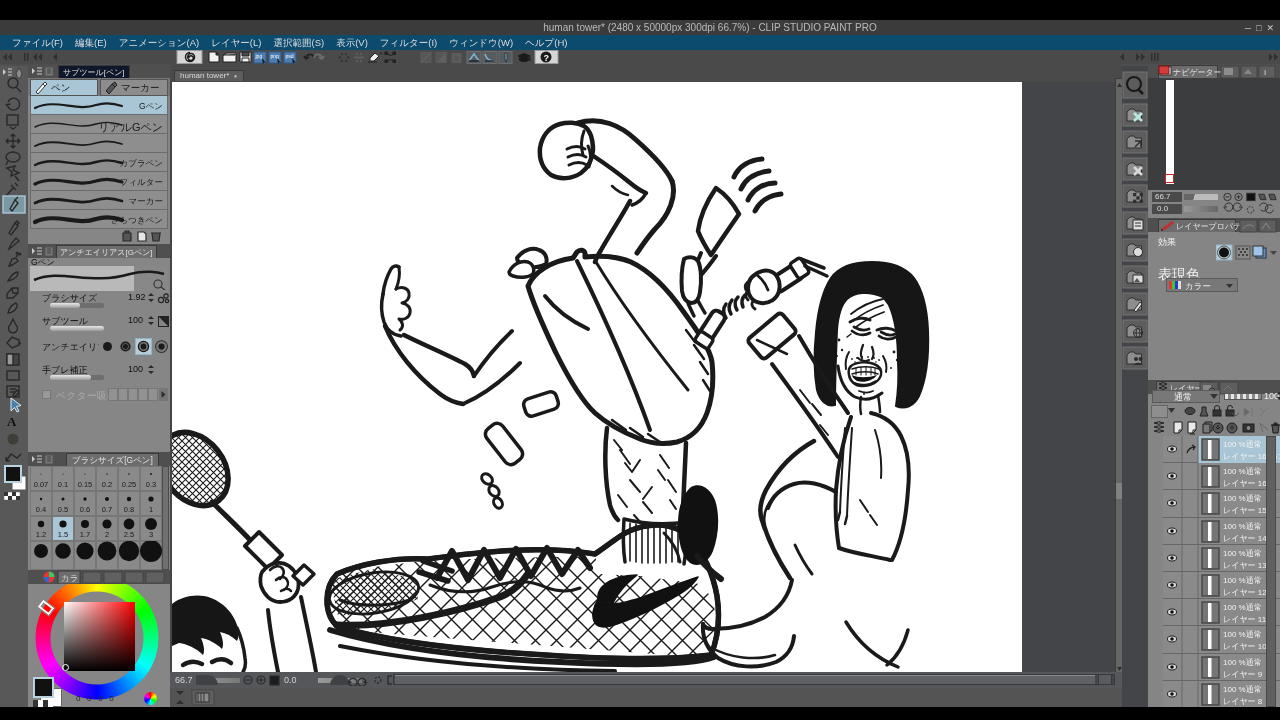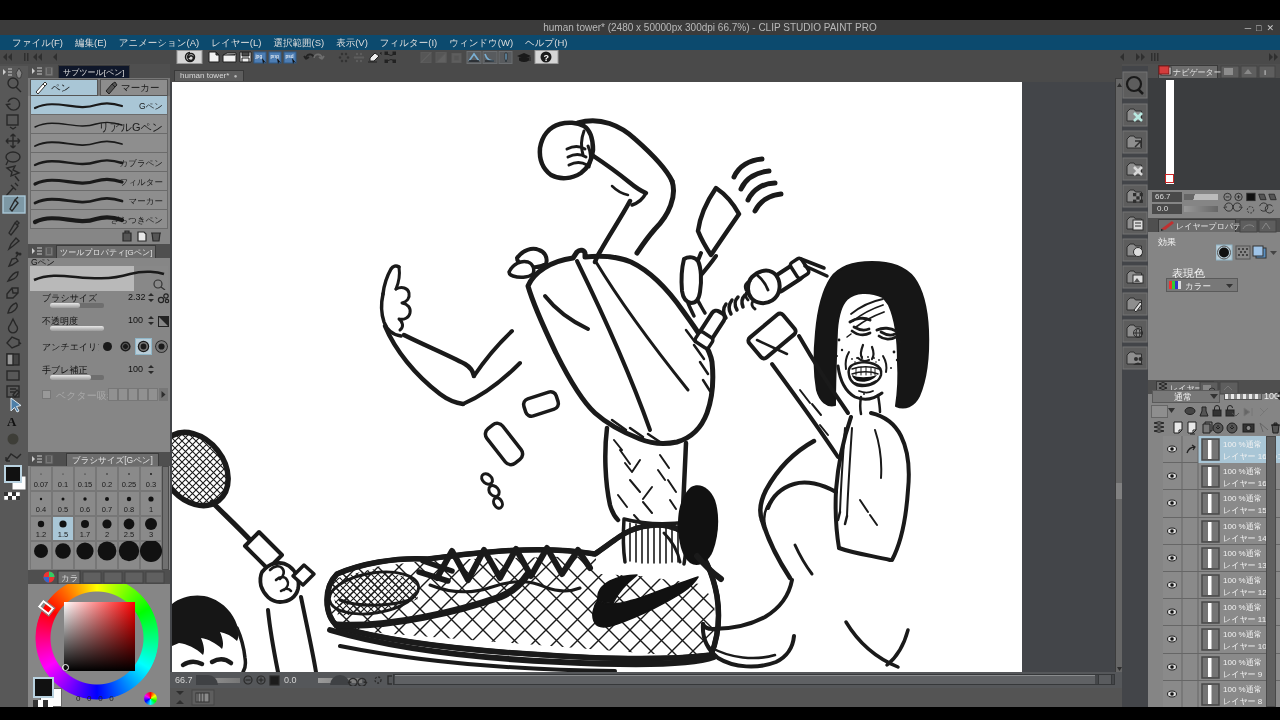--- a/index.html
+++ b/index.html
@@ -258,43 +258,43 @@
       </g>
     </svg>
 
  <div class="abs" style="left:0;top:180px;width:142px;height:14px;background:#4f4f4f"></div>
  <svg class="abs" style="left:2px;top:181px" width="28" height="12" viewBox="0 0 28 12">
       <path d="M2 3 l3 3 l-3 3 z" fill="#ccc"></path>
       <path d="M7 3 h5 M7 6 h5 M7 9 h5" stroke="#ccc" stroke-width="1"></path>
       <rect x="15" y="2" width="8" height="9" fill="#777" stroke="#555"></rect>
       <path d="M17 4 h4 M17 6 h4 M17 8 h4" stroke="#333" stroke-width="0.8"></path>
     </svg>
- <div class="abs" style="left:28px;top:181px;height:13px;background:#6d6d6d;border:1px solid #3a3a3a;border-bottom:none;color:#e0e0e0;font-size:8px;padding:1px 3px">ツールプロパティ[Gペン]</div>
+ <div class="abs" style="left:28px;top:181px;height:13px;background:#6d6d6d;border:1px solid #3a3a3a;border-bottom:none;color:#e0e0e0;font-size:8px;padding:1px 3px">アンチエイリアス[Gペン]</div>
  <div class="abs" style="left:2px;top:202px;width:138px;height:25px;background:#888"></div>
  <div class="abs" style="left:2px;top:202px;width:104px;height:25px;background:#b9b9b9"></div>
  <div class="abs" style="left:3px;top:193px;color:#111;font-size:8.5px">Gペン</div>
  <svg class="abs" style="left:2px;top:200px" width="138" height="26" viewBox="0 0 138 26">
       <path d="M4 16 C30 4 60 22 100 10 C115 6 128 8 134 10" stroke="#1a1a1a" stroke-width="2.5" fill="none"></path>
       <circle cx="128" cy="20" r="4" fill="none" stroke="#333" stroke-width="1.2"></circle>
       <line x1="131" y1="23" x2="135" y2="26" stroke="#333" stroke-width="1.2"></line>
     </svg>
  <div id="props" class="abs" style="left:0;top:228px;width:142px;height:180px">
       <div class="abs" style="left:14px;top:0px;font-size:9px;color:#111">ブラシサイズ</div>
-      <div class="abs" style="left:100px;top:0px;font-size:9px;color:#111">2.32</div>
+      <div class="abs" style="left:100px;top:0px;font-size:9px;color:#111">1.92</div>
       <svg class="abs" style="left:119px;top:0px" width="8" height="11" viewBox="0 0 8 11">
         <path d="M1 4 l3 -3 l3 3 z M1 7 l3 3 l3 -3 z" fill="#2a2a2a"></path>
       </svg>
       <svg class="abs" style="left:129px;top:0px" width="13" height="12" viewBox="0 0 13 12">
         <circle cx="4" cy="8" r="2.6" fill="none" stroke="#222" stroke-width="1.2"></circle>
         <circle cx="9" cy="4" r="2.2" fill="none" stroke="#222" stroke-width="1.2"></circle>
         <circle cx="10" cy="9" r="1.7" fill="none" stroke="#222" stroke-width="1.2"></circle>
       </svg>
       <div class="abs" style="left:22px;top:11px;width:54px;height:5px;background:#6e6e6e;border-radius:2px"></div>
       <div class="abs" style="left:22px;top:11px;width:29.700000000000003px;height:5px;background:linear-gradient(to bottom,#e8e8e8,#9a9a9a);border-radius:2px"></div>
-      <div class="abs" style="left:14px;top:23px;font-size:9px;color:#111">不透明度</div>
+      <div class="abs" style="left:14px;top:23px;font-size:9px;color:#111">サブツール</div>
       <div class="abs" style="left:100px;top:23px;font-size:9px;color:#111">100</div>
       <svg class="abs" style="left:119px;top:23px" width="8" height="11" viewBox="0 0 8 11">
         <path d="M1 4 l3 -3 l3 3 z M1 7 l3 3 l3 -3 z" fill="#2a2a2a"></path>
       </svg>
       <svg class="abs" style="left:130px;top:24px" width="12" height="11" viewBox="0 0 12 11">
         <rect x="0.5" y="0.5" width="10" height="10" fill="none" stroke="#222"></rect>
         <path d="M0.5 0.5 h10 v10 z" fill="#222"></path>
       </svg>
       <div class="abs" style="left:22px;top:34px;width:54px;height:5px;background:#6e6e6e;border-radius:2px"></div>
       <div class="abs" style="left:22px;top:34px;width:54px;height:5px;background:linear-gradient(to bottom,#e8e8e8,#9a9a9a);border-radius:2px"></div>
@@ -880,21 +880,21 @@
         <circle cx="25" cy="8" r="1.1"></circle>
         <circle cx="29" cy="8" r="1.1"></circle>
         <circle cx="23" cy="11" r="1.1"></circle>
         <circle cx="27" cy="11" r="1.1"></circle>
         <circle cx="31" cy="11" r="1.1"></circle>
       </g>
       <rect x="40" y="4" width="10" height="10" fill="#5a8fc0" stroke="#333"></rect>
       <rect x="37" y="2" width="10" height="10" fill="#9fc4e8" stroke="#333"></rect>
       <path d="M54 7 l7 0 l-3.5 4 z" fill="#444"></path>
     </svg>
- <div class="abs" style="left:24px;top:202px;font-size:11px;color:#f0f0f0">表現色</div>
+ <div class="abs" style="left:10px;top:202px;font-size:14px;color:#f0f0f0">表現色</div>
  <div class="abs" style="left:18px;top:214px;width:72px;height:14px;background:#787878;border:1px solid #5a5a5a"></div>
  <svg class="abs" style="left:18px;top:214px" width="72" height="14" viewBox="0 0 72 14">
       <rect x="3" y="3" width="12" height="8" fill="#888"></rect>
       <rect x="3" y="3" width="3" height="8" fill="#e33"></rect>
       <rect x="6" y="3" width="3" height="8" fill="#3c3"></rect>
       <rect x="9" y="3" width="3" height="8" fill="#33c"></rect>
       <rect x="12" y="3" width="3" height="8" fill="#ddd"></rect>
       <text x="19" y="11" font-size="8.5" fill="#f0f0f0">カラー</text>
       <path d="M60 6 l7 0 l-3.5 4 z" fill="#333"></path>
     </svg>

